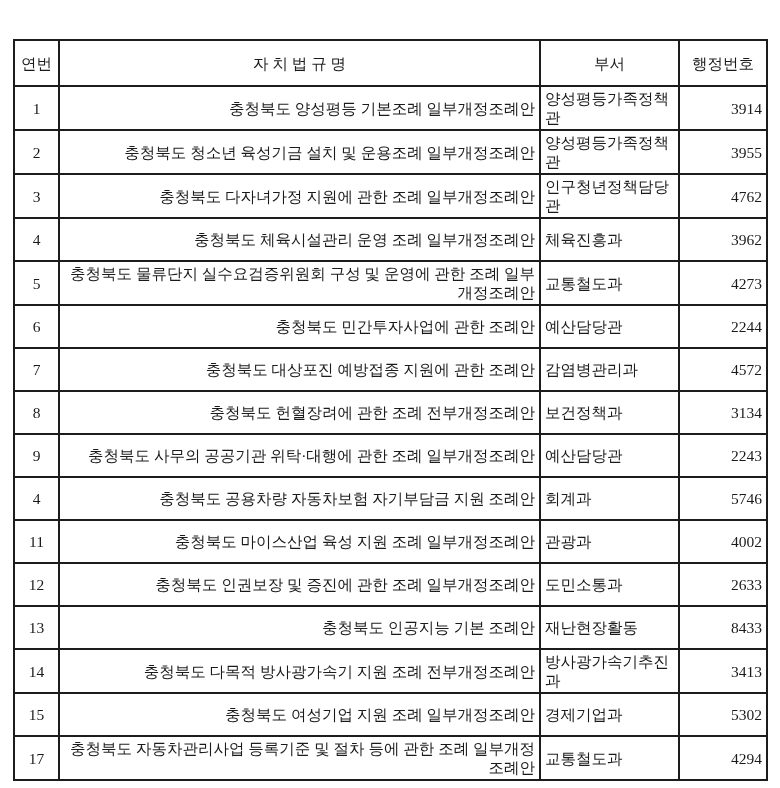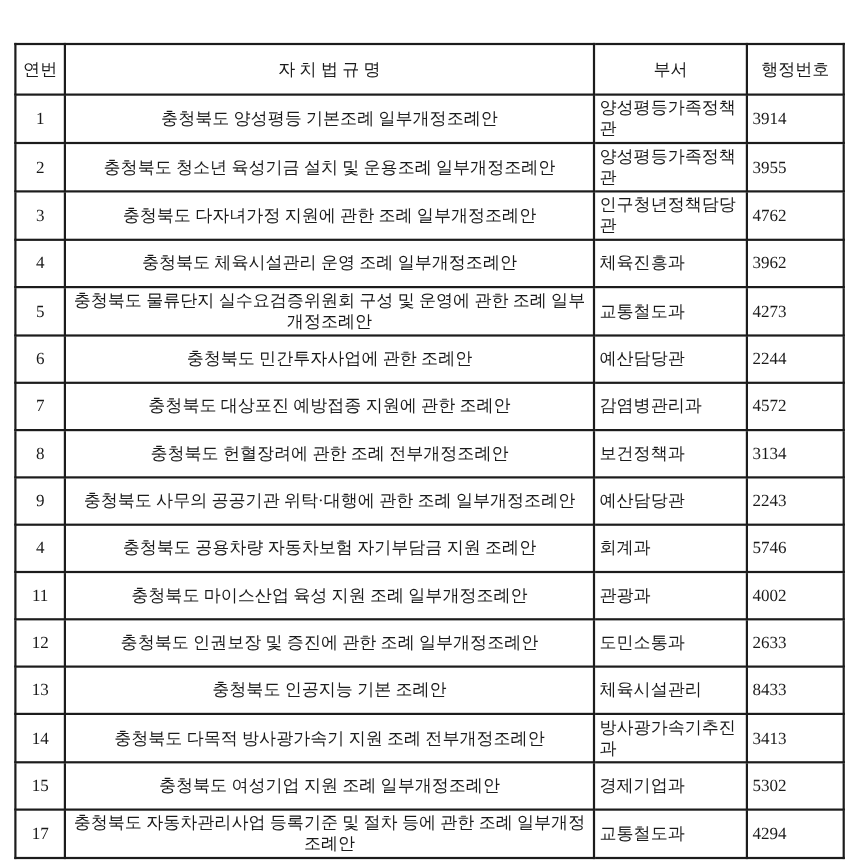--- a/index.html
+++ b/index.html
@@ -35,23 +35,23 @@
     font-weight: normal;
     font-size: 15.5px;
     line-height: 19px;
     vertical-align: middle;
     padding: 2px 4px;
     overflow: hidden;
   }
   table.regs thead th { height: 40px; text-align: center; }
   table.regs tbody td { height: 37px; }
   td.cell-no   { text-align: center; }
-  td.cell-name { text-align: center; padding-left: 13px; padding-right: 10px; }
+  td.cell-name { text-align: right; padding-left: 13px; padding-right: 10px; }
   td.cell-dept { text-align: left; padding-left: 2px; padding-right: 2px; }
-  td.cell-num  { text-align: left; }
+  td.cell-num  { text-align: right; }
 </style>
 </head>
 <body>
 
 <div class="page">
   <table class="regs">
     <colgroup>
       <col class="c-no">
       <col class="c-name">
       <col class="c-dept">
@@ -146,21 +146,21 @@
   <tr>
     <td class="cell-no">12</td>
     <td class="cell-name">충청북도 인권보장 및 증진에 관한 조례 일부개정조례안</td>
     <td class="cell-dept">도민소통과</td>
     <td class="cell-num">2633</td>
   </tr>
 
   <tr>
     <td class="cell-no">13</td>
     <td class="cell-name">충청북도 인공지능 기본 조례안</td>
-    <td class="cell-dept">체육시설관리</td>
+    <td class="cell-dept">재난현장활동</td>
     <td class="cell-num">8433</td>
   </tr>
 
   <tr>
     <td class="cell-no">14</td>
     <td class="cell-name">충청북도 다목적 방사광가속기 지원 조례 전부개정조례안</td>
     <td class="cell-dept">방사광가속기추진과</td>
     <td class="cell-num">3413</td>
   </tr>
 

